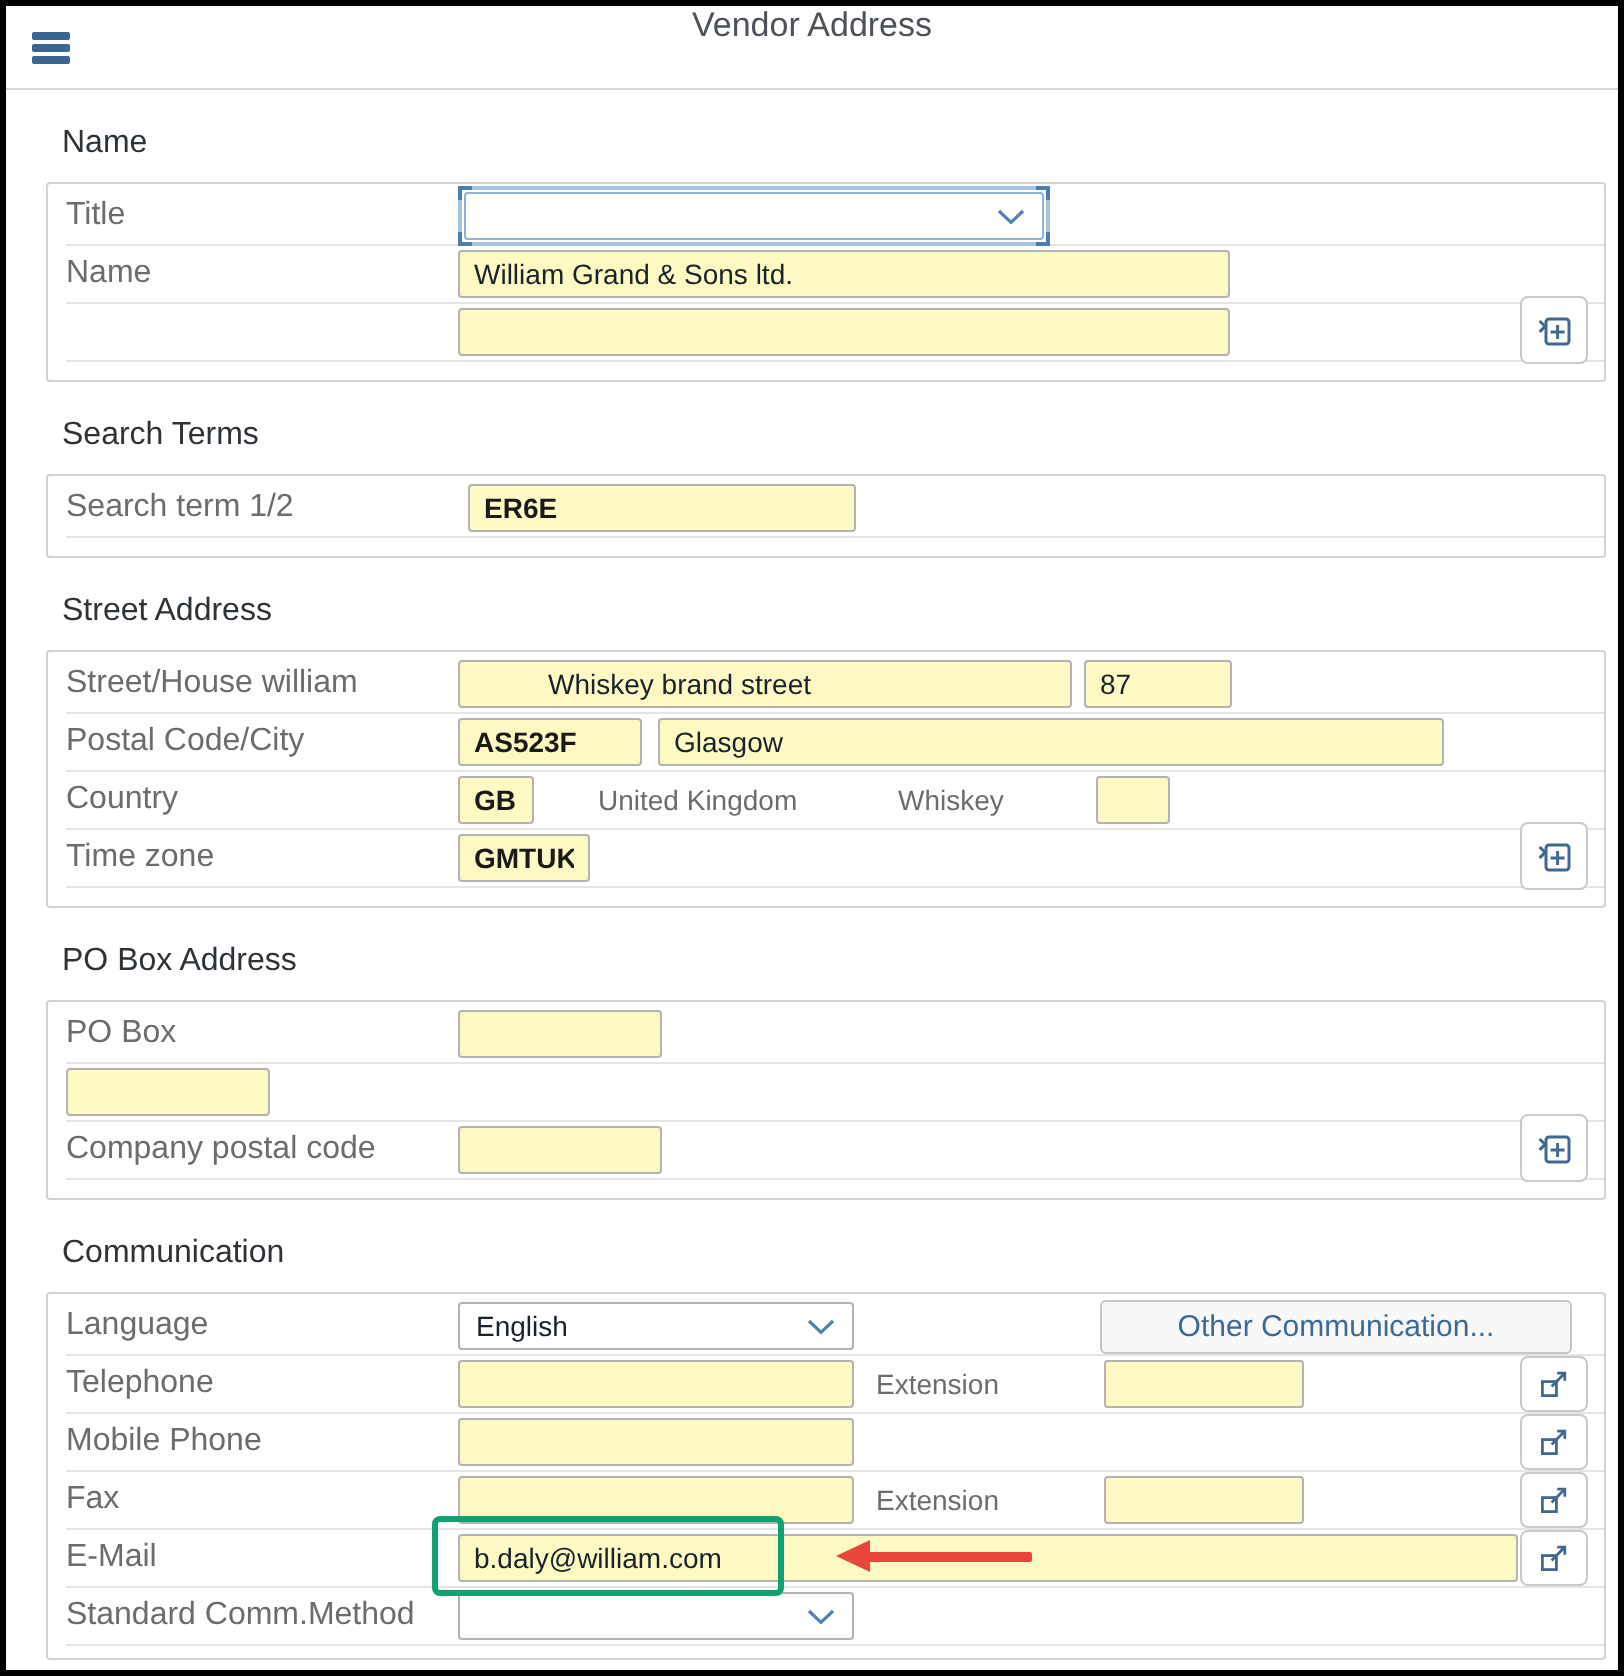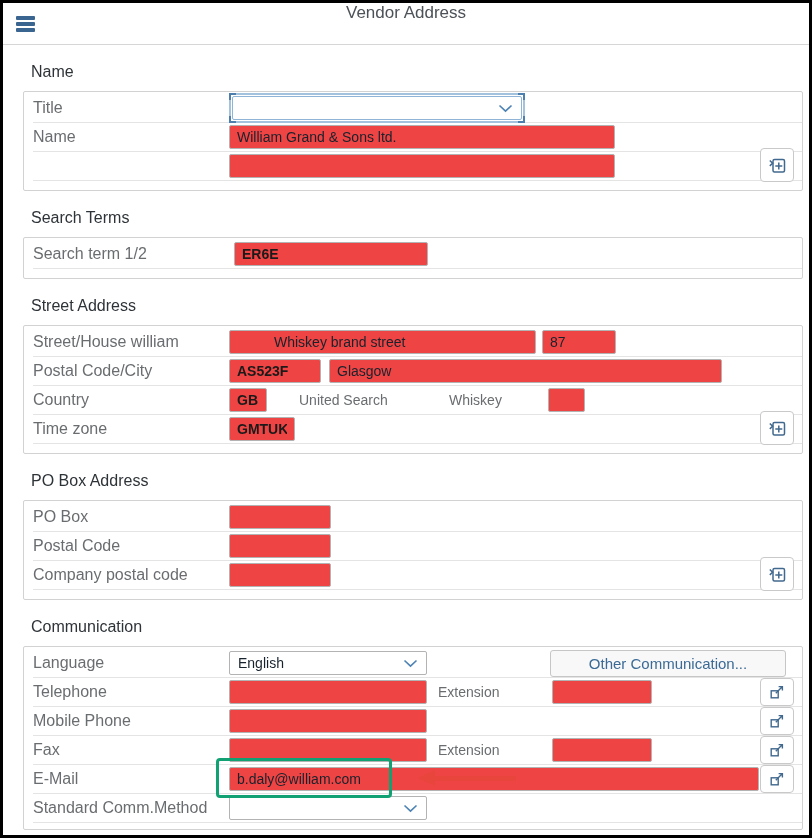--- a/index.html
+++ b/index.html
@@ -17,21 +17,21 @@
   
   .section-heading { margin: 18px 0 6px 28px; font-size: 16px; color: #2e3338; height: 22px; }
   .box { margin: 0 6px 0 20px; border: 1px solid #d2d2d2; border-radius: 2px; padding: 2px 0 9px 0; position: relative; background:#fff; }
   .box.tight { padding-bottom: 6px; }
   .row { display: flex; align-items: center; height: 29px; margin-left: 9px; padding-right: 8px; border-bottom: 1px solid #e4e4e4; position: relative; }
   .lbl { width: 196px; flex: none; color: var(--label, #6a6d70); font-size: 16px; white-space: nowrap; overflow: hidden; }
   .static-text { color: var(--label, #6a6d70); font-size: 14px; }
 
   .inp {
     height: 24px; border: 1px solid var(--input-border, #b3b3b3); border-radius: 2px;
-    padding: 0 7px; font-size: 14px; color: #17222d; font-family: inherit; background: #ef4444; outline: none;
+    padding: 0 7px; font-size: 14px; color: #17222d; font-family: inherit; background: #fef9c3; outline: none;
   }
   .inp.bold { font-weight: 700; color: #1a1a1a; }
 
   .selectbox {
     height: 24px; border: 1px solid var(--input-border, #b3b3b3); border-radius: 2px;
     display: flex; align-items: center; justify-content: space-between;
     padding: 0 8px; font-size: 14px; color: #17222d; background: #fff; cursor: pointer;
   }
   .selectbox .sel-text { white-space: nowrap; }
 
@@ -147,21 +147,21 @@
       <input class="inp" style="width: 74px; margin-left: 6px;" value="87">
     </div>
     <div class="row">
       <div class="lbl">Postal Code/City</div>
       <input class="inp bold" style="width: 92px;" value="AS523F">
       <input class="inp" style="width: 393px; margin-left: 8px;" value="Glasgow">
     </div>
     <div class="row">
       <div class="lbl">Country</div>
       <input class="inp bold" style="width: 38px;" value="GB">
-      <span class="static-text" style="margin-left:32px;width:150px">United Search</span>
+      <span class="static-text" style="margin-left:32px;width:150px">United Kingdom</span>
       <span class="static-text" style="width:99px">Whiskey</span>
       <input class="inp" style="width: 37px;" value="">
     </div>
     <div class="row">
       <div class="lbl">Time zone</div>
       <input class="inp bold" style="width: 66px;" value="GMTUK">
     </div>
     <div class="corner-btn">
       <span class="icon">
         <svg width="19" height="19" viewBox="0 0 19 19">
@@ -173,21 +173,20 @@
     </div>
   </div>
 
   <div class="section-heading">PO Box Address</div>
   <div class="box">
     <div class="row">
       <div class="lbl">PO Box</div>
       <input class="inp" style="width: 102px;" value="">
     </div>
     <div class="row">
-      <div class="lbl">Postal Code</div>
       <input class="inp" style="width: 102px;" value="">
     </div>
     <div class="row">
       <div class="lbl">Company postal code</div>
       <input class="inp" style="width: 102px;" value="">
     </div>
     <div class="corner-btn">
       <span class="icon">
         <svg width="19" height="19" viewBox="0 0 19 19">
           <rect x="5" y="3.5" width="11.5" height="12.5" rx="1.5" fill="none" stroke="var(--icon,#41688e)" stroke-width="1.5"></rect>

